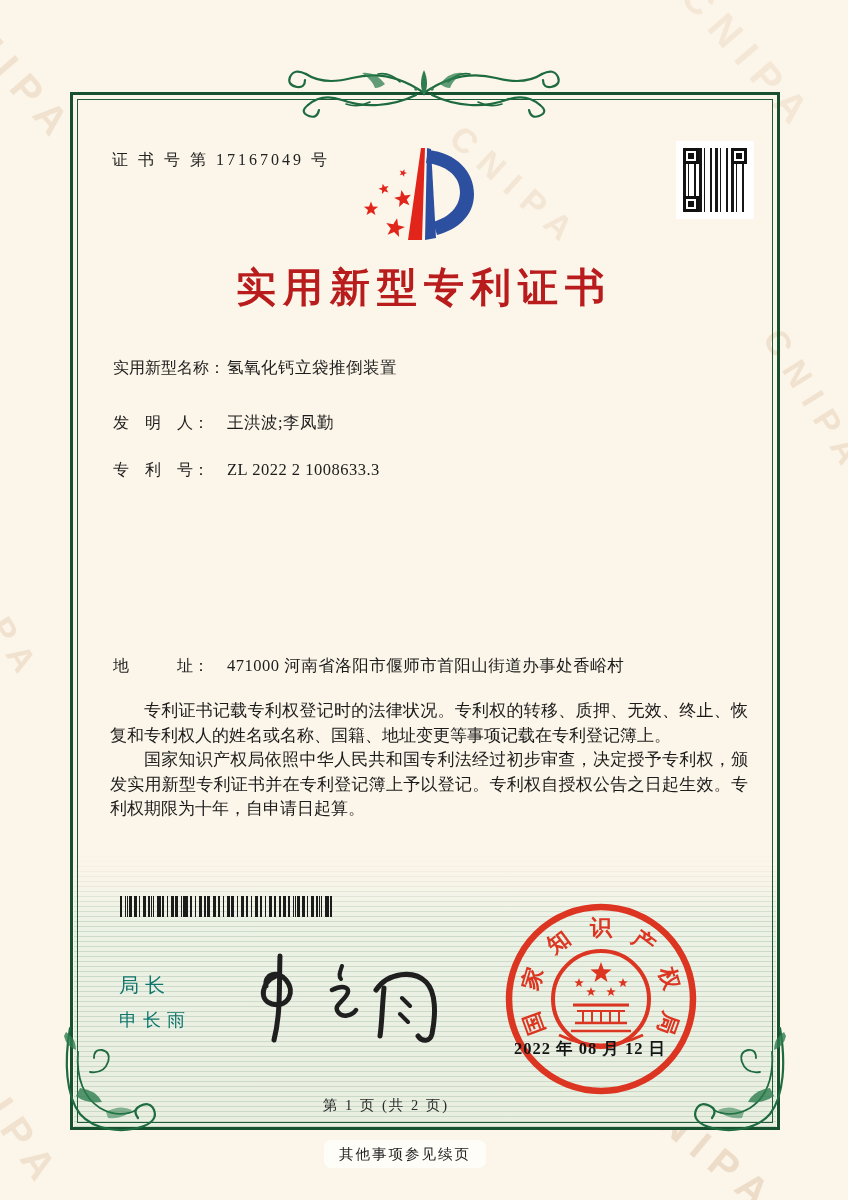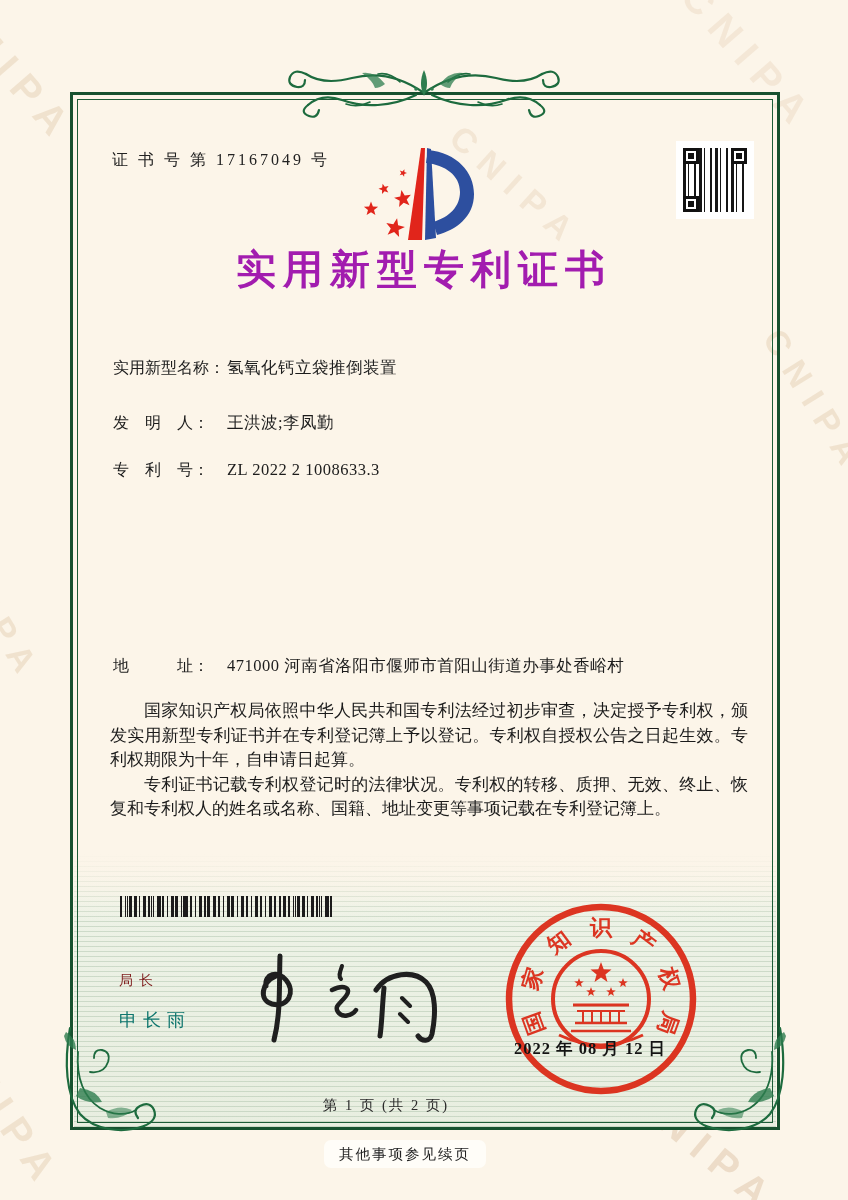--- a/index.html
+++ b/index.html
@@ -39,40 +39,40 @@
   .logo { position:absolute; left:352px; top:140px; }
   .qr { position:absolute; left:676px; top:141px; width:78px; height:78px; background:#fff; padding:7px; }
   .qr-body { position:relative; width:64px; height:64px; background-color:#fff;
     background-image:
       repeating-linear-gradient(90deg,#161616 0 3px,transparent 3px 5px,#161616 5px 6px,transparent 6px 11px,#161616 11px 13px,transparent 13px 16px),
       repeating-linear-gradient(0deg,#fff 0 2px,transparent 2px 6px,#fff 6px 7px,transparent 7px 12px,#fff 12px 13px,transparent 13px 17px); }
   .finder { position:absolute; width:16px; height:16px; border:3px solid #111; background:#fff; }
   .finder:after { content:""; position:absolute; left:2px; top:2px; width:6px; height:6px; background:#111; }
   .f-tl { left:0; top:0; } .f-tr { right:0; top:0; } .f-bl { left:0; bottom:0; }
 
-  .title { position:absolute; left:0; top:242px; width:848px; text-align:center;
-           font-size:40px; font-weight:600; letter-spacing:7px; color:#a21caf; }
+  .title { position:absolute; left:0; top:260px; width:848px; text-align:center;
+           font-size:40px; font-weight:600; letter-spacing:7px; color:#b91c1c; }
 
   
   .field-row { position:absolute; left:113px; font-size:16.5px; color:#1c1c1c; white-space:nowrap; }
   .f-label { display:inline-block; width:114px; font-size:16px; white-space:pre; }
   .f-value { font-size:16.5px; letter-spacing:.5px; }
   .pair2 { position:absolute; left:337px; }
 
   
   .body-text { position:absolute; left:110px; top:699px; width:638px;
                font-size:17px; line-height:24.5px; color:#1b1b1b; text-align:justify; }
   .body-text p { text-indent:2em; }
 
   .barcode { position:absolute; left:120px; top:896px; width:214px; height:21px;
     background-image:
       repeating-linear-gradient(90deg,#1b1b1b 0 2px,transparent 2px 5px,#1b1b1b 5px 6px,transparent 6px 9px,#1b1b1b 9px 12px,transparent 12px 14px),
       repeating-linear-gradient(90deg,transparent 0 7px,#1b1b1b 7px 8px,transparent 8px 15px,#1b1b1b 15px 17px,transparent 17px 24px); }
 
-  .sig-title { position:absolute; left:119px; top:972px; font-size:14px; letter-spacing:6px; color:#7f1d1d; }
+  .sig-title { position:absolute; left:119px; top:972px; font-size:20px; letter-spacing:6px; color:#0f766e; }
   .sig-name  { position:absolute; left:119px; top:1008px; font-size:18px; letter-spacing:6px; color:#0f766e; }
   .sig-svg { position:absolute; left:246px; top:948px; }
 
   .seal { position:absolute; left:501px; top:899px; opacity:.94; }
   .seal-date { position:absolute; left:505px; top:1038px; width:170px; text-align:center;
                font-size:16.5px; font-weight:600; letter-spacing:1px; color:#141414; }
 
   .page-info { position:absolute; left:0; top:1096px; width:772px; text-align:center;
                font-size:14.5px; letter-spacing:2px; color:#2a2a2a; }
   .cont-note { position:absolute; left:324px; top:1140px; width:162px; height:28px; line-height:28px;
@@ -183,22 +183,22 @@
     <span class="f-label">发　明　人：</span><span class="f-value">王洪波;李凤勤</span>
   </div>
   <div class="field-row" style="top:460px;">
     <span class="f-label">专　利　号：</span><span class="f-value">ZL 2022 2 1008633.3</span>
   </div>
   <div class="field-row" style="top:612px;margin-top:43px;">
     <span class="f-label">地　　　址：</span><span class="f-value">471000 河南省洛阳市偃师市首阳山街道办事处香峪村</span>
   </div>
 
   <div class="body-text">
+    <p>专利证书记载专利权登记时的法律状况。专利权的转移、质押、无效、终止、恢复和专利权人的姓名或名称、国籍、地址变更等事项记载在专利登记簿上。</p>
     <p>国家知识产权局依照中华人民共和国专利法经过初步审查，决定授予专利权，颁发实用新型专利证书并在专利登记簿上予以登记。专利权自授权公告之日起生效。专利权期限为十年，自申请日起算。</p>
-    <p>专利证书记载专利权登记时的法律状况。专利权的转移、质押、无效、终止、恢复和专利权人的姓名或名称、国籍、地址变更等事项记载在专利登记簿上。</p>
   </div>
 
   <div class="barcode"></div>
 
   <div class="sig-title">局长</div>
   <div class="sig-name">申长雨</div>
   <svg class="sig-svg" width="200" height="95" viewBox="0 0 200 95">
     <g stroke="#1f1f1f" stroke-width="5" fill="none" stroke-linecap="round" stroke-linejoin="round">
       <path d="M30,28 C16,34 12,52 26,56 C42,60 50,44 40,32 C32,22 18,26 20,38"></path>
       <path d="M34,8 C33,35 35,65 28,92"></path>

